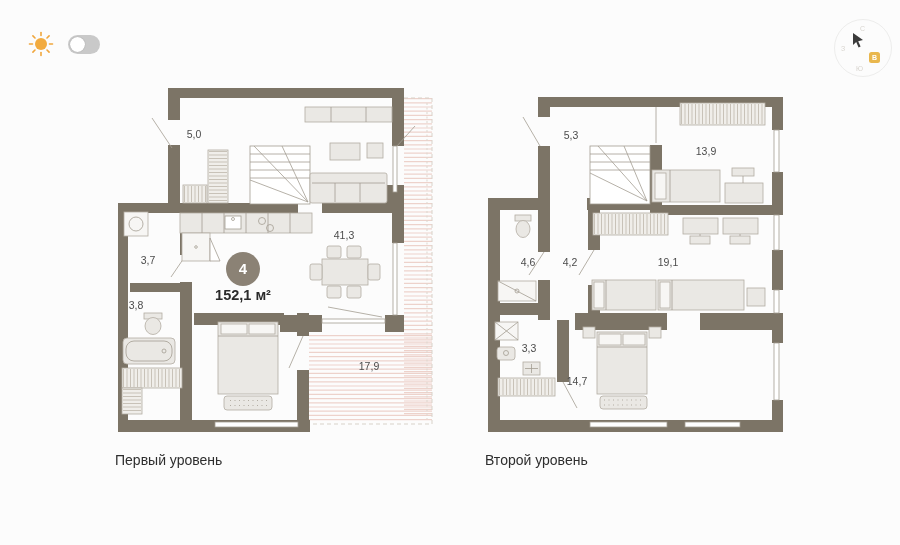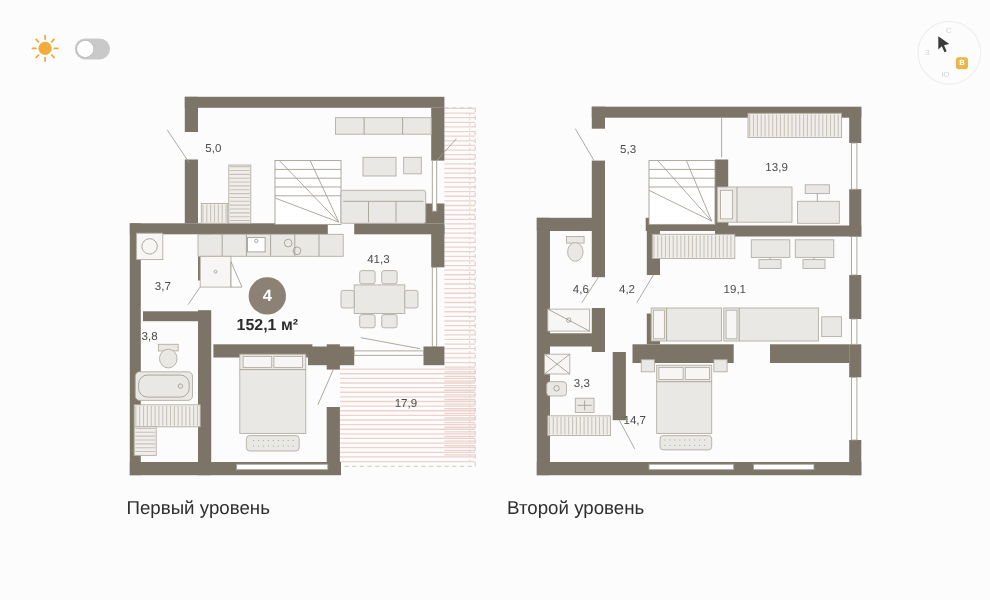--- a/index.html
+++ b/index.html
@@ -25,21 +25,21 @@
   .hb{fill:#f0eeea;stroke:#b2aca2;stroke-width:0.8}
   .tk{stroke:#c8c2b8}
   .th{stroke:#a39d92;stroke-width:0.8;fill:none}
   .gl{fill:#ffffff;stroke:#a39d92;stroke-width:0.8}
   .pk{stroke:#edd2cb}
   .db{fill:none;stroke:#d8d2c9;stroke-width:1;stroke-dasharray:4 3}
   .dt{stroke:#b2aca2;stroke-width:1;stroke-dasharray:1 3.5}
   text.ar{font-size:10.5px;fill:#4b4b4b;text-anchor:middle}
   text.bnum{font-size:15px;font-weight:bold;fill:#ffffff;text-anchor:middle}
   text.barea{font-size:14.5px;font-weight:bold;fill:#2b2b2b;text-anchor:middle}
-  .caption{position:absolute;top:452px;font-size:17px;color:#2e2e2e}
+  .caption{position:absolute;top:452px;font-size:14px;color:#2e2e2e}
 </style>
 </head>
 <body>
 
 <div class="stage">
 
   <div class="toolbar">
     <svg width="26" height="26" viewBox="0 0 26 26">
       <g stroke="#f0a63c" stroke-width="1.6" stroke-linecap="round">
         <line x1="13" y1="1.5" x2="13" y2="4.5"></line>
@@ -364,15 +364,15 @@
     <text class="ar" x="91" y="54">5,3</text>
     <text class="ar" x="226" y="70">13,9</text>
     <text class="ar" x="48" y="181">4,6</text>
     <text class="ar" x="90" y="181">4,2</text>
     <text class="ar" x="188" y="181">19,1</text>
     <text class="ar" x="49" y="267">3,3</text>
     <text class="ar" x="97" y="300">14,7</text>
   </svg>
 
   <div class="caption" style="left:115px">Первый уровень</div>
-  <div class="caption" style="left:461px">Второй уровень</div>
+  <div class="caption" style="left:485px">Второй уровень</div>
 
 </div>
 
 </body></html>

